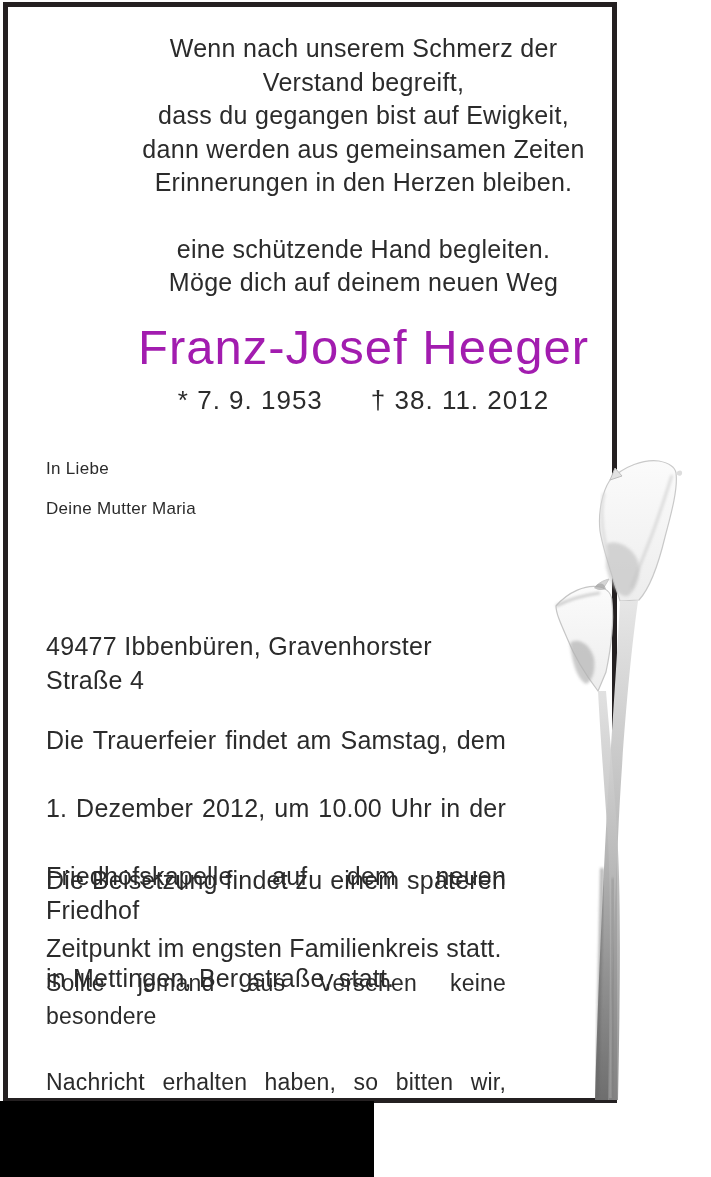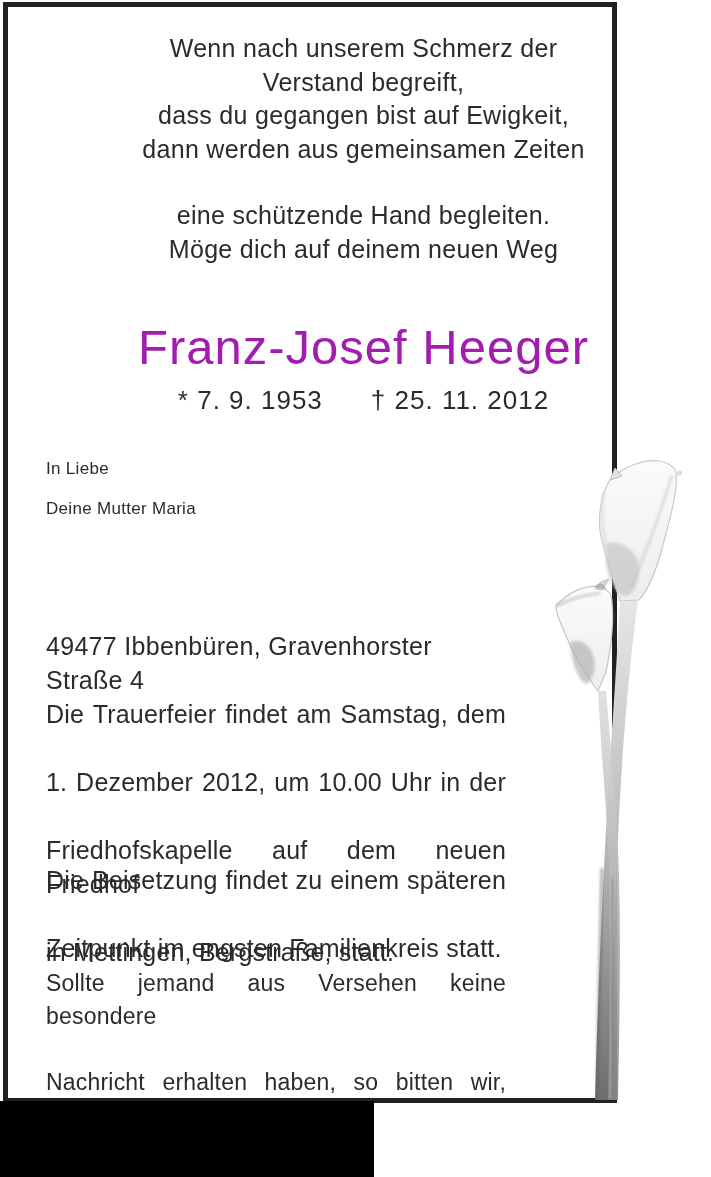--- a/index.html
+++ b/index.html
@@ -38,39 +38,40 @@
 
 <div id="page">
 
   <div id="card">
 
     <div class="abs center poem" style="top:25px;">
       <div>Wenn nach unserem Schmerz der</div>
       <div>Verstand begreift,</div>
       <div>dass du gegangen bist auf Ewigkeit,</div>
       <div>dann werden aus gemeinsamen Zeiten</div>
+      <div>Erinnerungen in den Herzen bleiben.</div>
       <div class="stanza2">
         <div>eine schützende Hand begleiten.</div>
         <div>Möge dich auf deinem neuen Weg</div>
       </div>
     </div>
 
     <div class="abs center name" style="top:312px;">Franz-Josef Heeger</div>
     <div class="abs center dates" style="top:376px;">
-      <span class="birth">* 7. 9. 1953</span><span class="death">† 25. 11. 2012</span>
+      <span class="birth">* 7. 9. 1953</span><span class="death">† 38. 11. 2012</span>
     </div>
 
     <div class="abs textcol family" style="top:442px;">
       <div>In Liebe</div>
       <div>Deine Mutter Maria</div>
     </div>
 
     <div class="abs textcol address" style="top:622px;">49477 Ibbenbüren, Gravenhorster Straße 4</div>
 
-    <div class="abs textcol para" style="top:690px;">
+    <div class="abs textcol para" style="top:716px;">
       <span class="jline">Die Trauerfeier findet am Samstag, dem</span>
       <span class="jline">1. Dezember 2012, um 10.00 Uhr in der</span>
       <span class="jline">Friedhofskapelle auf dem neuen Friedhof</span>
       <span class="lline">in Mettingen, Bergstraße, statt.</span>
     </div>
 
     <div class="abs textcol para" style="top:856px;">
       <span class="jline">Die Beisetzung findet zu einem späteren</span>
       <span class="lline">Zeitpunkt im engsten Familienkreis statt.</span>
     </div>

